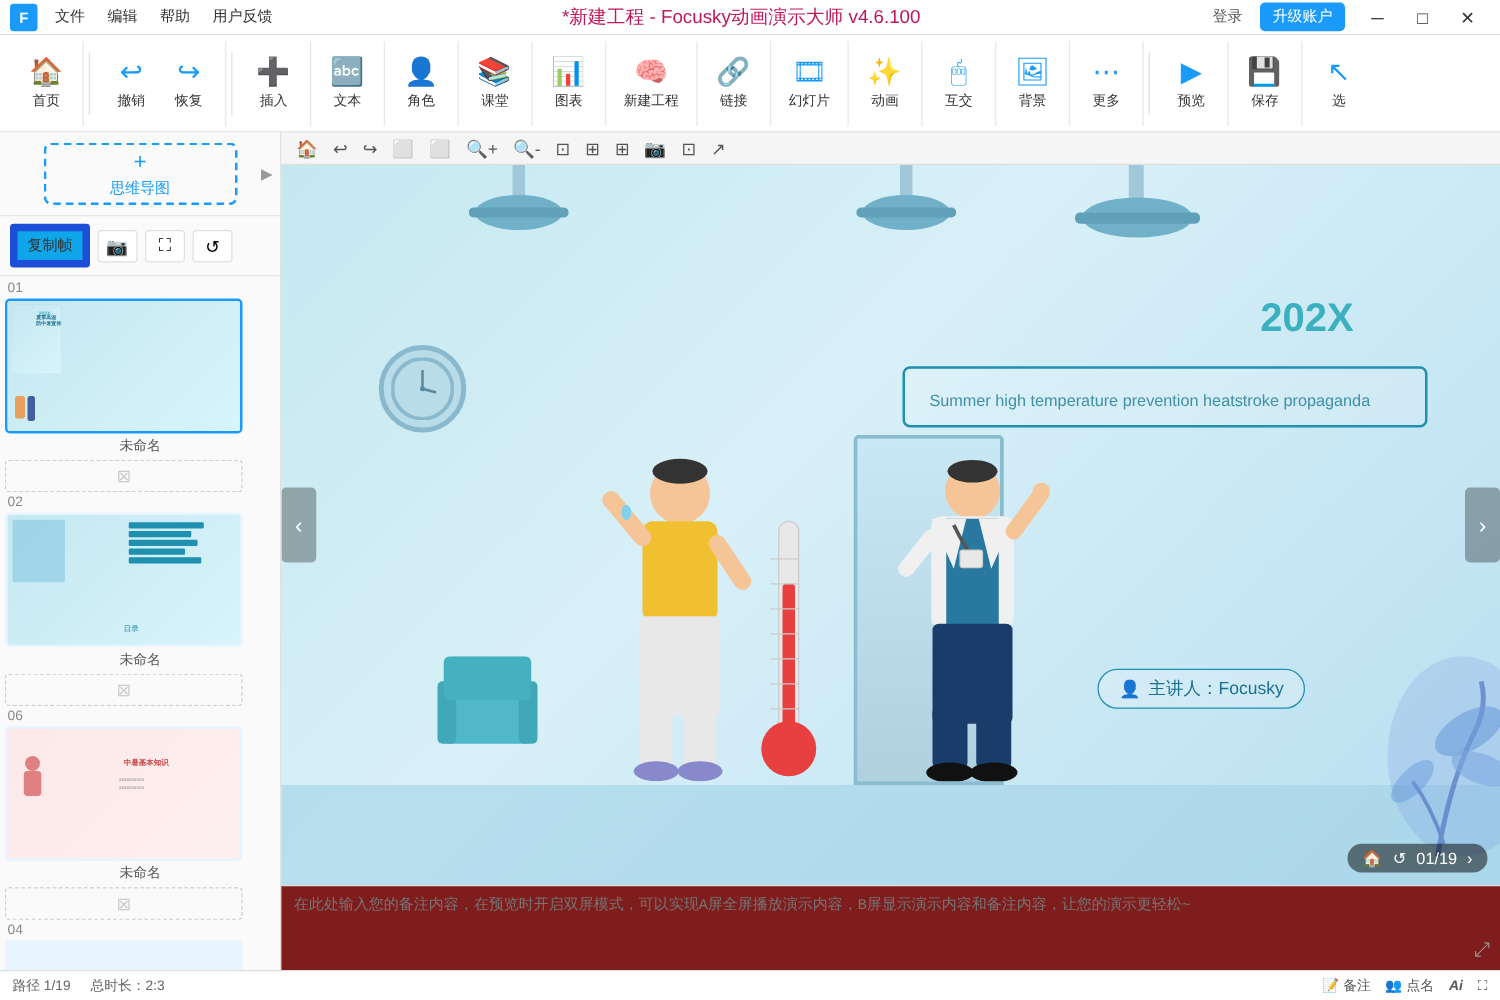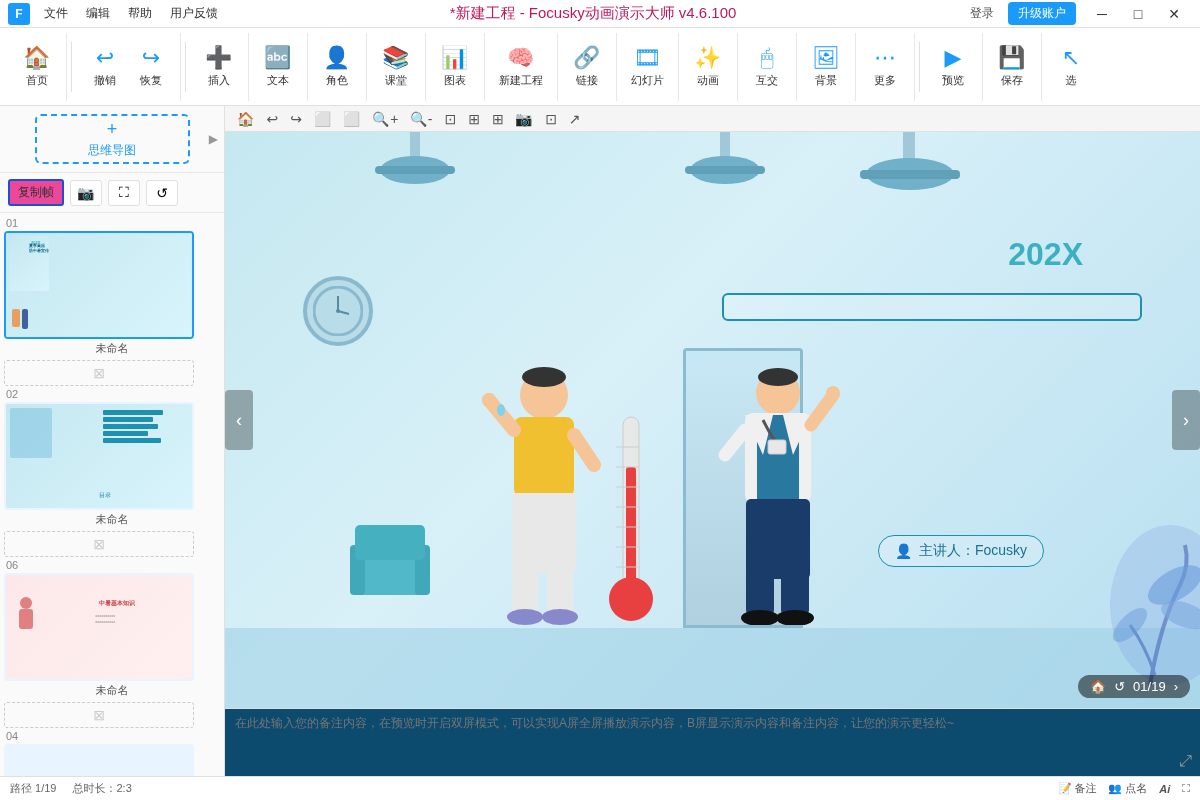--- a/index.html
+++ b/index.html
@@ -49,21 +49,21 @@
     }
     .new-frame-btn .plus { font-size: 18px; }
     #sidebar-actions {
       display: flex; gap: 6px; padding: 6px 8px; border-bottom: 1px solid #e8e8e8; align-items: center;
     }
     .action-btn {
       width: 32px; height: 26px; border: 1px solid #e0e0e0; border-radius: 3px; background: #fff;
       display: flex; align-items: center; justify-content: center; cursor: pointer; font-size: 14px;
     }
     .action-btn-text {
-      padding: 3px 8px; border: 2px solid #1d4ed8; border-radius: 3px; background: #ec4899;
+      padding: 3px 8px; border: 6px solid #1d4ed8; border-radius: 3px; background: #0ea5e9;
       cursor: pointer; font-size: 12px; color: #333;
     }
     #slides-container { flex: 1; overflow-y: auto; padding: 4px; }
     .slide-item { margin-bottom: 4px; position: relative; }
     .slide-number { font-size: 11px; color: #888; margin-bottom: 2px; padding-left: 2px; }
     .slide-thumb {
       width: 190px; height: 108px; border: 2px solid transparent; border-radius: 4px;
       overflow: hidden; cursor: pointer; background: #e8f4ff; position: relative;
     }
     .slide-thumb.active { border-color: #1a9bfc; }
@@ -126,22 +126,23 @@
     .nav-arrow.right { right: 0; }
     
     .page-indicator {
       position: absolute; bottom: 10px; right: 10px;
       background: rgba(0,0,0,0.5); color: #fff; border-radius: 20px;
       padding: 4px 12px; font-size: 13px; display: flex; align-items: center; gap: 8px;
     }
 
     
     #notes-area {
-      height: 68px; background: #0c4a6e; border-top: 1px solid #e0e0e0; padding: 6px 10px;
+      height: 68px; background: #7f1d1d; border-top: 1px solid #e0e0e0; padding: 6px 10px;
       position: relative;
+      font-family: Liberation Mono, monospace;
     }
     #notes-textarea {
       width: 100%; height: 48px; border: none; outline: none; resize: none;
       font-size: 12px; color: #999; font-family: inherit; background: transparent;
     }
     .notes-expand { position: absolute; right: 8px; bottom: 6px; font-size: 16px; color: #999; cursor: pointer; }
 
     
     #status-bar {
       width: 100%; height: 24px; background: #fff; border-top: 1px solid #e0e0e0;
@@ -556,20 +557,21 @@
             <path d="M80,180 Q90,120 110,80 Q120,60 115,40" stroke="#5070c0" stroke-width="4" fill="none"></path>
             <ellipse cx="105" cy="80" rx="30" ry="15" fill="#4a80d0" opacity="0.6" transform="rotate(-30 105 80)"></ellipse>
             <ellipse cx="115" cy="110" rx="25" ry="12" fill="#6090d8" opacity="0.6" transform="rotate(20 115 110)"></ellipse>
             <path d="M85,170 Q75,140 60,120" stroke="#5070c0" stroke-width="3" fill="none"></path>
             <ellipse cx="60" cy="120" rx="22" ry="10" fill="#4a80d0" opacity="0.5" transform="rotate(-45 60 120)"></ellipse>
           </svg>
         </div>
 
         <div class="slide-year">202X</div>
         <div class="slide-title-box">
+          <div class="slide-title-en">Summer high temperature prevention heatstroke propaganda</div>
         </div>
         <div class="slide-presenter">
           <span>👤</span>
           <span>主讲人：Focusky</span>
         </div>
 
         <div class="nav-arrow left">‹</div>
         <div class="nav-arrow right">›</div>
 
         <div class="page-indicator">

